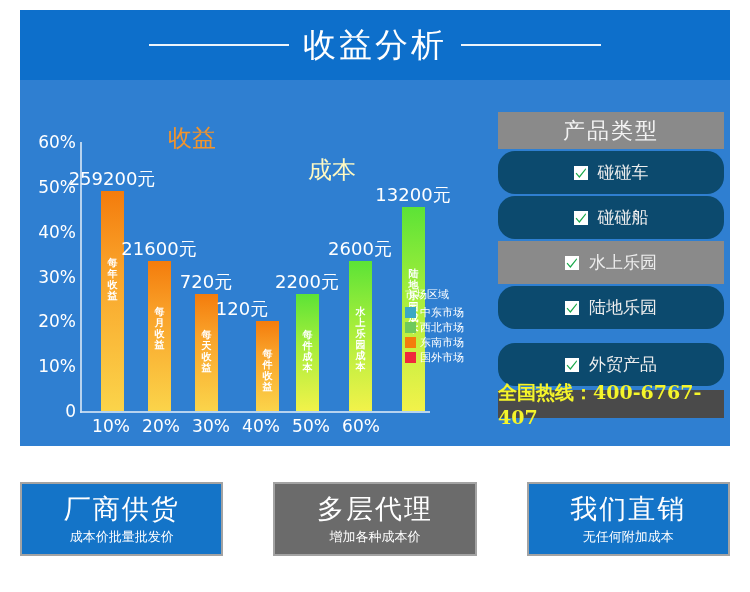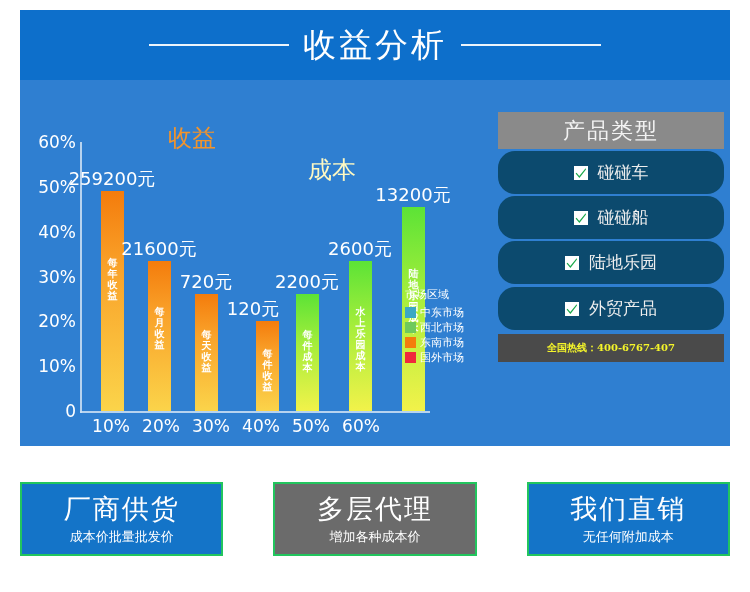--- a/index.html
+++ b/index.html
@@ -169,21 +169,21 @@
   .pp-item.light{background:#8a8a8a;}
   .cbox{
     width:14px;height:14px;background:#ffffff;
     position:relative;flex:0 0 auto;
     display:inline-block;
   }
   .cbox svg{position:absolute;left:1px;top:1px;}
   .pp-hotline{
     height:28px;background:#4a4a4a;
     color:#f5f52a;
-    font-size:10px;
+    font-size:19px;
     font-weight:700;
     font-family:"DejaVu Serif","Liberation Serif",serif;
     letter-spacing:0px;
   }
   .pp-cta{
     height:38px;background:#8a8a8a;
     font-size:21px;
     color:#f2f2f2;
     gap:6px;
     font-family:"DejaVu Sans","Liberation Sans",sans-serif;
@@ -193,21 +193,21 @@
   .flow{
     position:absolute;
     left:20px;top:466px;
     width:710px;height:106px;
     display:flex;align-items:center;
   }
   .flow-box{
     position:relative;
     width:204px;height:74px;
     box-sizing:border-box;
-    border:2px solid #22c55e;
+    border:2px solid #a3a3a3;
     display:flex;flex-direction:column;
     align-items:center;justify-content:center;
     color:#ffffff;
   }
   .flow-box.blue{background:#1474c8;}
   .flow-box.gray{background:#6b6b6b;}
   .flow-title{
     font-size:27px;letter-spacing:2px;line-height:32px;
     font-family:"DejaVu Sans","Liberation Sans",sans-serif;
   }
@@ -270,21 +270,21 @@
             <div class="bar-inner-label" style="top: 45.0575px;">每月收益</div>
           </div>
           <div class="bar-value" style="left: 139px; top: 156.808px;">21600元</div>
           <div class="bar rev" style="left: 175px; height: 116.567px;">
             <div class="bar-inner-label" style="top: 34.97px;">每天收益</div>
           </div>
           <div class="bar-value" style="left: 186px; top: 190.433px;">720元</div>
           <div class="bar rev" style="left: 236px; height: 89.6667px;">
             <div class="bar-inner-label" style="top: 26.9px;">每件收益</div>
           </div>
-          <div class="bar-value" style="left: 233px; top: 217.333px;">120元</div>
+          <div class="bar-value" style="left: 222px; top: 217.333px;">120元</div>
           <div class="bar cost" style="left: 276px; height: 116.567px;">
             <div class="bar-inner-label" style="top: 34.97px;">每件成本</div>
           </div>
           <div class="bar-value" style="left: 287px; top: 190.433px;">2200元</div>
           <div class="bar cost" style="left: 329px; height: 150.192px;">
             <div class="bar-inner-label" style="top: 45.0575px;">水上乐园成本</div>
           </div>
           <div class="bar-value" style="left: 340px; top: 156.808px;">2600元</div>
           <div class="bar cost" style="left: 382px; height: 203.992px;">
             <div class="bar-inner-label" style="top: 61.1975px;">陆地乐园成本</div>
@@ -327,21 +327,29 @@
             <span>碰碰车</span>
           </div>
           <div class="pp-row pp-item dark" style="margin-bottom: 2px;">
             <span class="cbox">
               <svg width="12" height="12" viewBox="0 0 12 12">
                 <path d="M1.5 5.8 L4.3 9 L10.6 1.2 L11 2.6 L4.4 11 L0.6 6.6 Z" fill="#1aa84a"></path>
               </svg>
             </span>
             <span>碰碰船</span>
           </div>
-          <div class="pp-row pp-item dark" style="margin-bottom: 3px;">
+          <div class="pp-row pp-item light" style="margin-bottom: 2px;">
+            <span class="cbox">
+              <svg width="12" height="12" viewBox="0 0 12 12">
+                <path d="M1.5 5.8 L4.3 9 L10.6 1.2 L11 2.6 L4.4 11 L0.6 6.6 Z" fill="#1aa84a"></path>
+              </svg>
+            </span>
+            <span>水上乐园</span>
+          </div>
+          <div class="pp-row pp-item dark" style="margin-bottom: 14px;">
             <span class="cbox">
               <svg width="12" height="12" viewBox="0 0 12 12">
                 <path d="M1.5 5.8 L4.3 9 L10.6 1.2 L11 2.6 L4.4 11 L0.6 6.6 Z" fill="#1aa84a"></path>
               </svg>
             </span>
             <span>陆地乐园</span>
           </div>
           <div class="pp-row pp-item dark" style="margin-bottom: 2px;">
             <span class="cbox">
               <svg width="12" height="12" viewBox="0 0 12 12">

